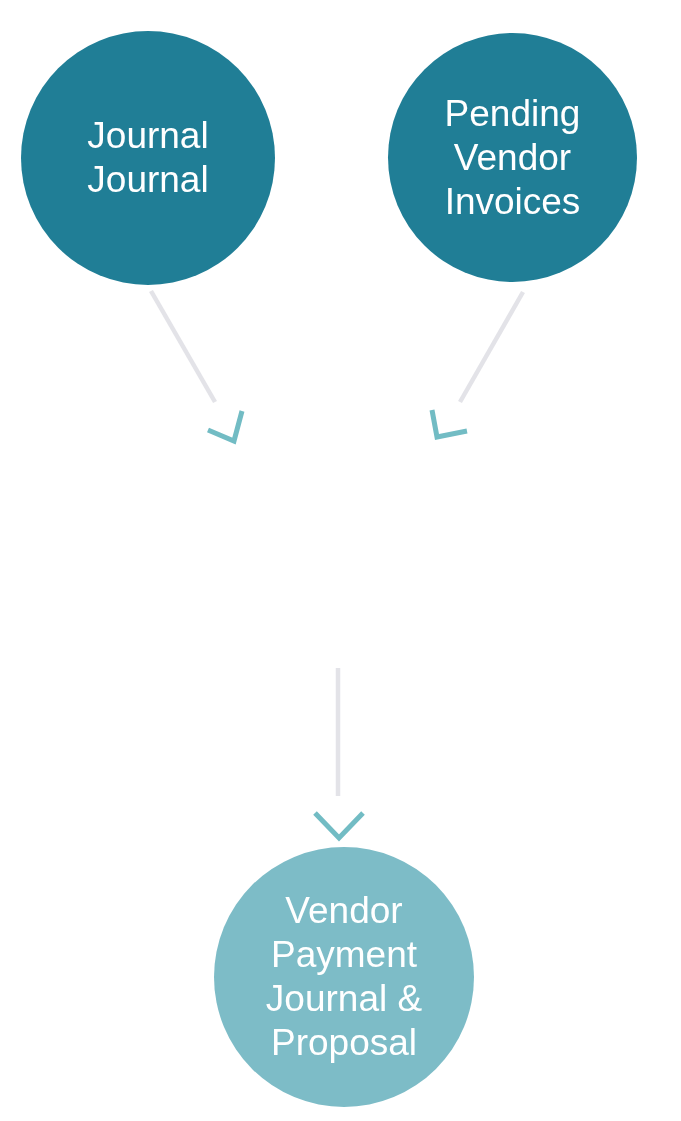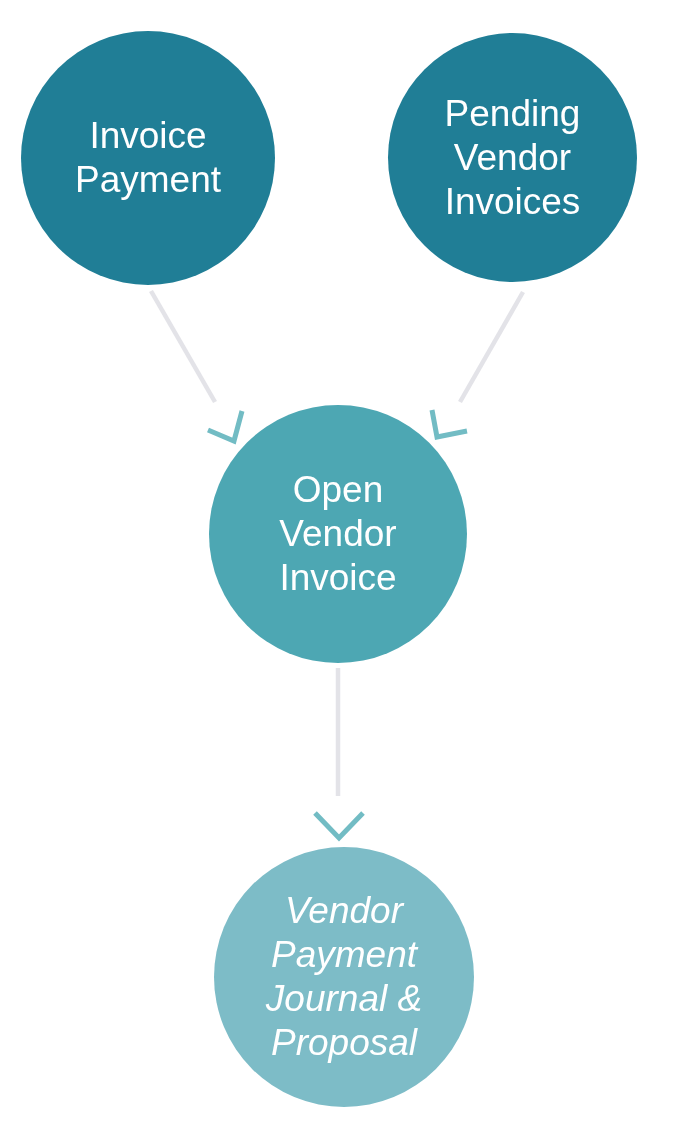--- a/index.html
+++ b/index.html
@@ -60,28 +60,25 @@
       <line class="connector-line" x1="523" y1="292" x2="460" y2="402" style="stroke: rgb(227, 227, 232);"></line>
       <polyline class="arrowhead" points="432,410 437,437 467,431" style="stroke: rgb(114, 188, 196);"></polyline>
     </g>
     <g>
       <line class="connector-line" x1="338" y1="668" x2="338" y2="796" style="stroke: rgb(227, 227, 232);"></line>
       <polyline class="arrowhead" points="315,813 339,838 363,813" style="stroke: rgb(114, 188, 196);"></polyline>
     </g>
   </svg>
 
   <div class="node" id="node-1" style="background-color: rgb(32, 126, 150);">
-    <span class="label">Invoice Payment</span>
+    <span class="label">Journal Journal</span>
   </div>
 
   <div class="node" id="node-2" style="background-color: rgb(32, 126, 150);">
     <span class="label">Pending Vendor Invoices</span>
   </div>
 
-  <div class="node" id="node-3" style="background-color: rgb(77, 167, 179);">
-    <span class="label">Open Vendor Invoice</span>
-  </div>
 
-  <div class="node" id="node-4" style="background-color: rgb(125, 188, 199); font-style: italic;">
+  <div class="node" id="node-4" style="background-color: rgb(125, 188, 199);">
     <span class="label">Vendor Payment Journal &amp; Proposal</span>
   </div>
 
 </div>
 
 </body></html>

